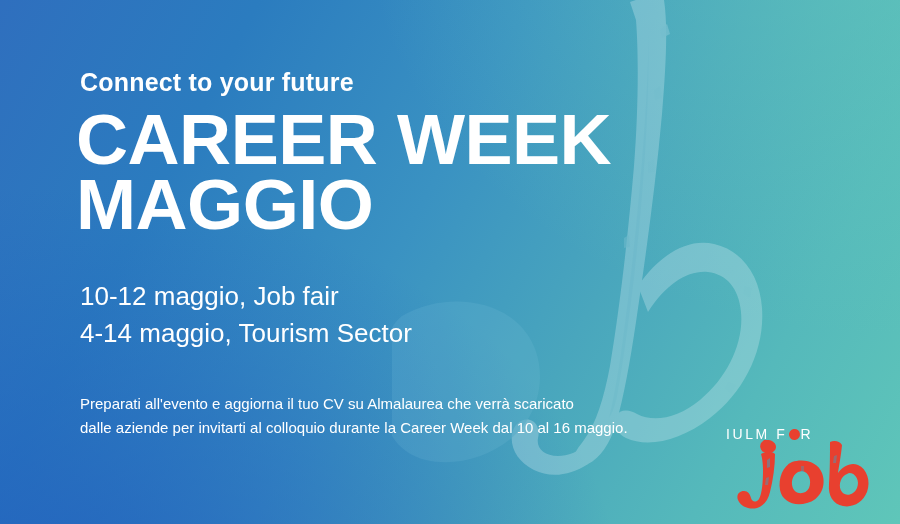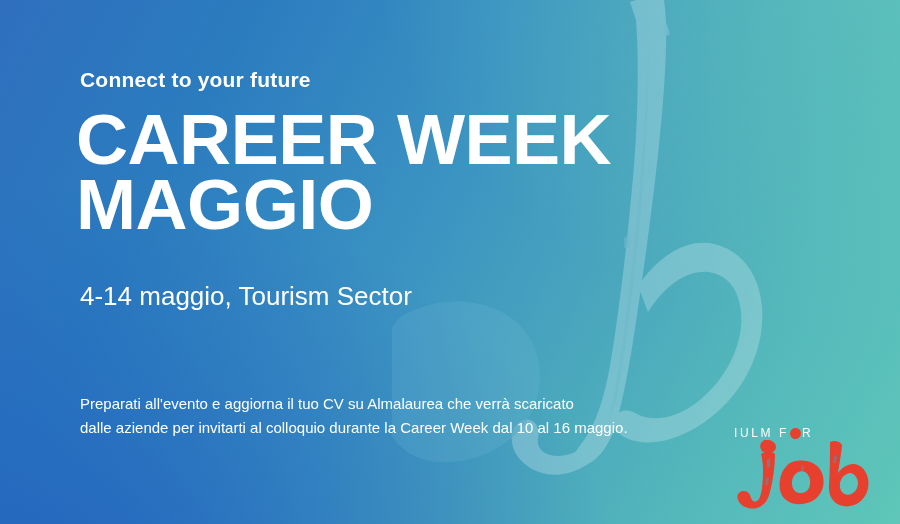--- a/index.html
+++ b/index.html
@@ -55,21 +55,21 @@
     left: 80px;
     top: 0;
     width: 740px;
     height: 100%;
   }
   .tagline {
     position: absolute;
     top: 68px;
     left: 0;
     color: #ffffff;
-    font-size: 21px;
+    font-size: 25px;
     font-weight: 700;
     letter-spacing: 0.2px;
     white-space: nowrap;
   }
   .headline {
     position: absolute;
     top: 108px;
     left: -4px;
     color: #ffffff;
     font-size: 70px;
@@ -113,24 +113,23 @@
     width: 160px;
     height: 92px;
   }
   .logo-top {
     position: absolute;
     top: 8px;
     left: 14px;
     display: flex;
     align-items: center;
     color: #ffffff;
-    font-size: 12px;
+    font-size: 14px;
     font-weight: 500;
     letter-spacing: 2.6px;
-    margin-left: 8px;
   }
   .logo-dot {
     display: inline-block;
     width: 11px;
     height: 11px;
     margin: 0 1px 0 1px;
     border-radius: 50% 48% 52% 50%;
     background: #e8402f;
     transform: translateY(0px) rotate(-8deg);
   }
@@ -193,20 +192,21 @@
   <div class="content">
 
     <div class="tagline">Connect to your future</div>
 
     <div class="headline">
       <span class="hl-line">CAREER WEEK</span>
       <span class="hl-line">MAGGIO</span>
     </div>
 
     <div class="sessions">
+      <span class="s-line">10-12 maggio, Job fair</span>
       <span class="s-line">4-14 maggio, Tourism Sector</span>
     </div>
 
     <div class="body-copy" id="body-copy">
         <span class="b-line"><span>Preparati all'evento e aggiorna il tuo CV su Almalaurea che verrà scaricato</span></span>
         <span class="b-line"><span>dalle aziende per invitarti al colloquio durante la Career Week dal 10 al 16 maggio.</span></span>
       </div>
 
   </div>
 

